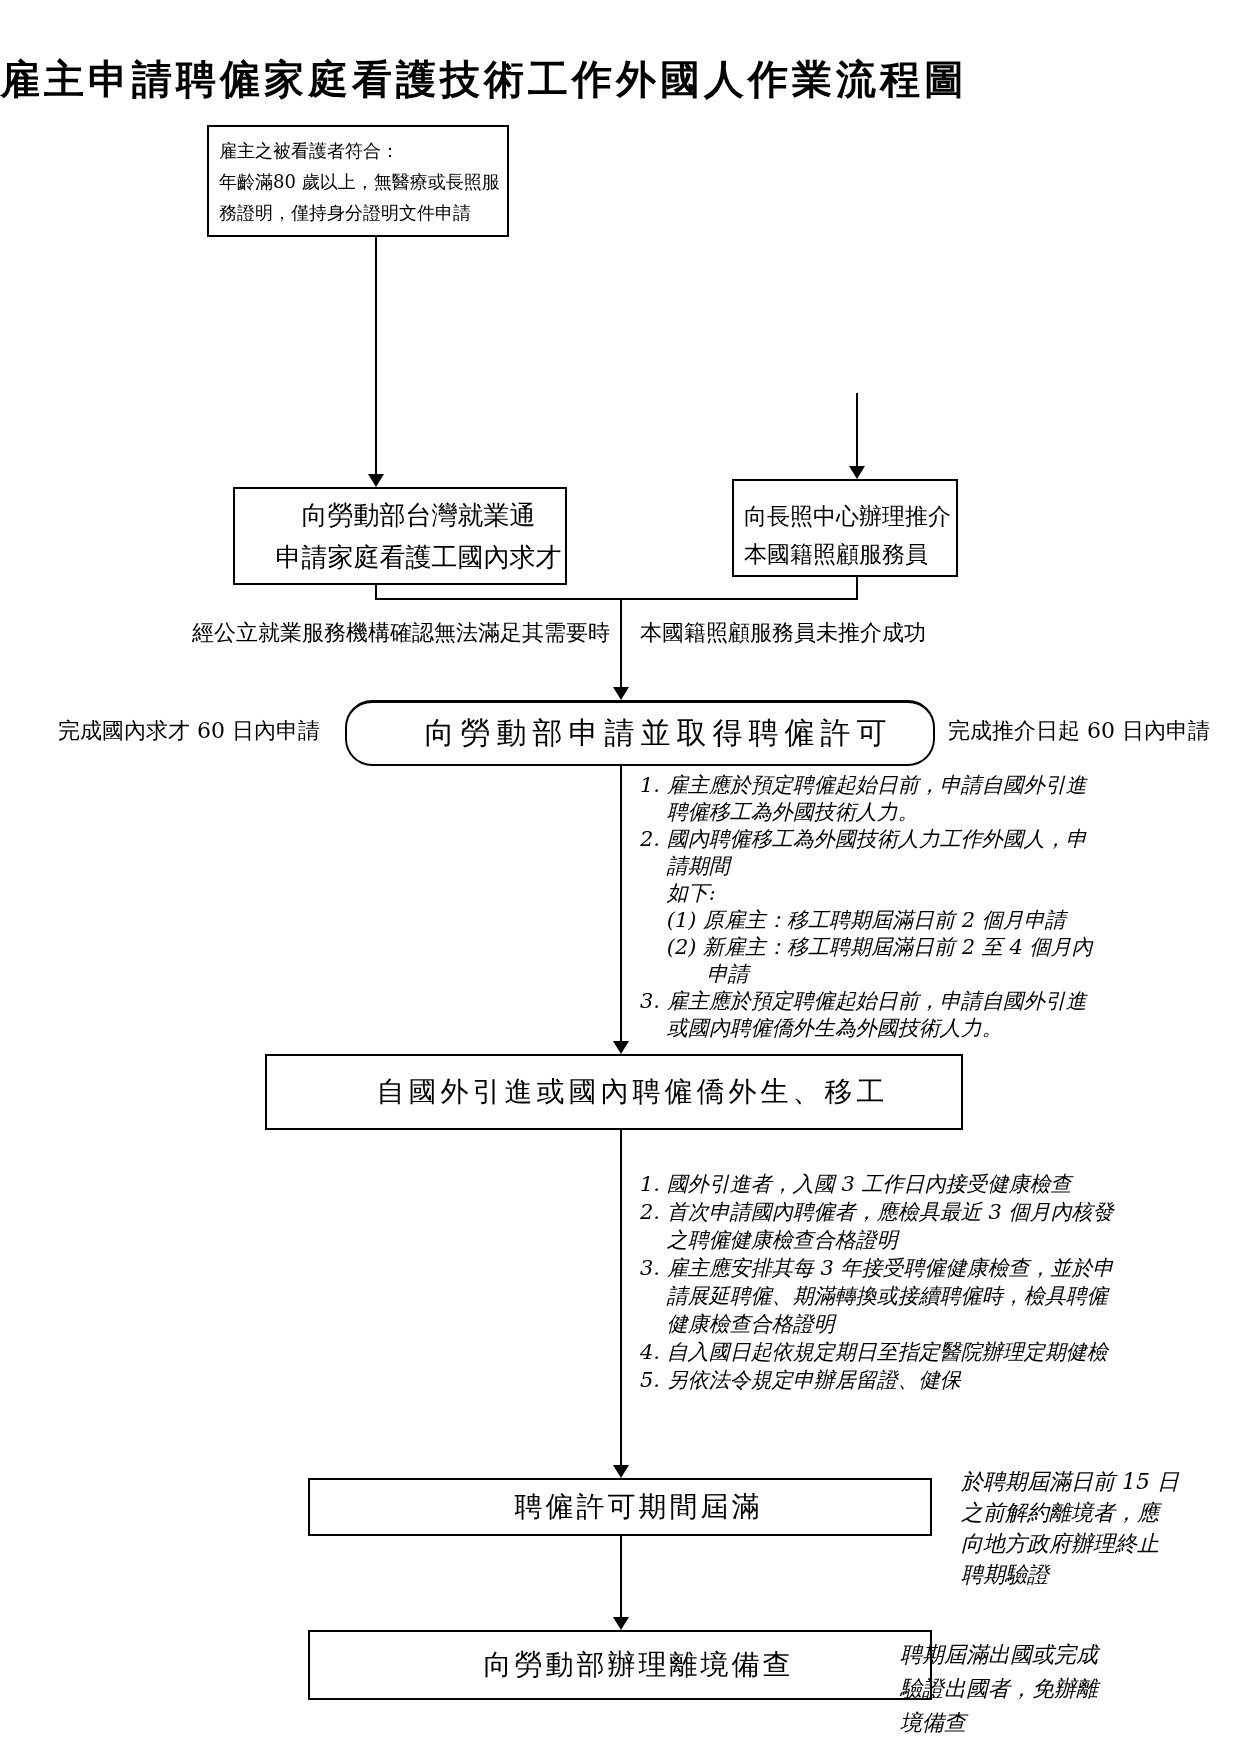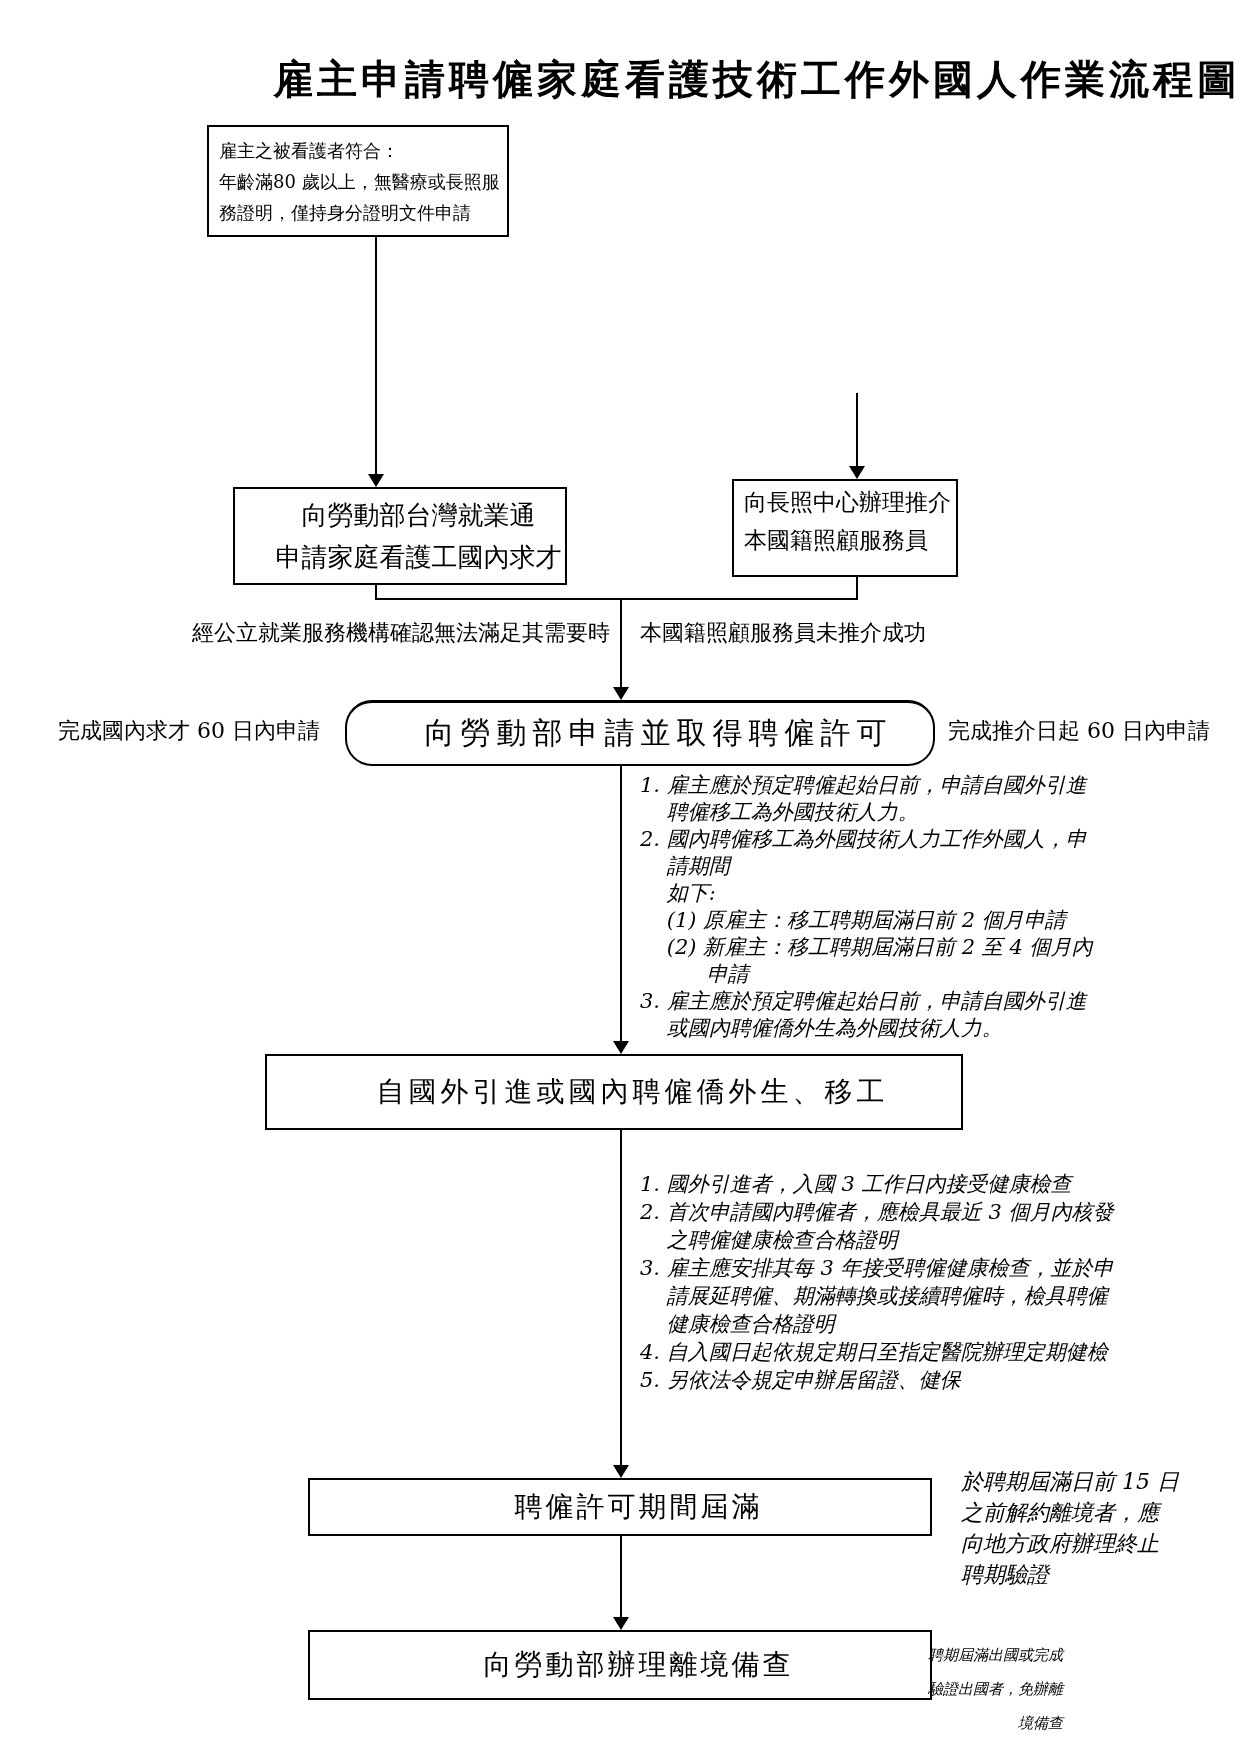--- a/index.html
+++ b/index.html
@@ -5,25 +5,24 @@
   html,body{margin:0;padding:0;background:#fff;}
   #page{
     position:relative;
     width:1241px;height:1755px;
     background:#fff;
     font-family:"DejaVu Serif", serif;
     color:#000;
     overflow:hidden;
   }
   .title{
-    position:absolute;left:16px;right:0;top:52px;
-    text-align:right;
+    position:absolute;left:0;right:0;top:52px;
+    text-align:left;
     font-size:40px;font-weight:bold;
     letter-spacing:4px;
-    padding-left:27px;
   }
   .box{
     position:absolute;
     border:2px solid #000;
     background:#fff;
     box-sizing:border-box;
     white-space:pre;
     padding-left:37px;
   }
   .box-text{
@@ -67,21 +66,21 @@
 
   <div class="line" style="left:375px;top:237px;width:2px;height:240px;"></div>
   <div class="arrowhead" style="left:368px;top:474px;"></div>
 
   <div class="line" style="left:856px;top:393px;width:2px;height:75px;"></div>
   <div class="arrowhead" style="left:849px;top:466px;"></div>
 
   <div class="box box-center" style="left:233px;top:487px;width:334px;height:98px;font-size:26px;line-height:42px;">向勞動部台灣就業通
 申請家庭看護工國內求才</div>
 
-  <div class="box box-text" style="left:732px;top:479px;width:226px;height:98px;font-size:23px;line-height:38px;padding-top:2px;">向長照中心辦理推介
+  <div class="box box-text" style="left:732px;top:479px;width:226px;height:98px;font-size:23px;line-height:38px;padding-top:16px;">向長照中心辦理推介
 本國籍照顧服務員</div>
 
   <div class="line" style="left:375px;top:583px;width:2px;height:17px;"></div>
   <div class="line" style="left:856px;top:575px;width:2px;height:25px;"></div>
   <div class="line" style="left:375px;top:598px;width:483px;height:2px;"></div>
   <div class="line" style="left:620px;top:600px;width:2px;height:90px;"></div>
   <div class="arrowhead" style="left:613px;top:687px;"></div>
 
   <div class="sidelabel" style="left:160px;top:618px;width:450px;text-align:right;">經公立就業服務機構確認無法滿足其需要時</div>
   <div class="sidelabel" style="left:640px;top:618px;width:330px;">本國籍照顧服務員未推介成功</div>
@@ -124,17 +123,17 @@
   <div class="note" style="left:945px;top:1466px;font-size:22px;line-height:31px;margin-left:16px;">於聘期屆滿日前 15 日
 之前解約離境者，應
 向地方政府辦理終止
 聘期驗證</div>
 
   <div class="line" style="left:620px;top:1536px;width:2px;height:84px;"></div>
   <div class="arrowhead" style="left:613px;top:1617px;"></div>
 
   <div class="box box-center" style="left:308px;top:1630px;width:624px;height:70px;font-size:28px;letter-spacing:3px;">向勞動部辦理離境備查</div>
 
-  <div class="note" style="left:928px;top:1638px;font-size:15px;line-height:34px;text-align:right;">聘期屆滿出國或完成
+  <div class="note" style="left:900px;top:1638px;font-size:22px;line-height:34px;">聘期屆滿出國或完成
 驗證出國者，免辦離
 境備查</div>
 
 </div>
 
 </body></html>

